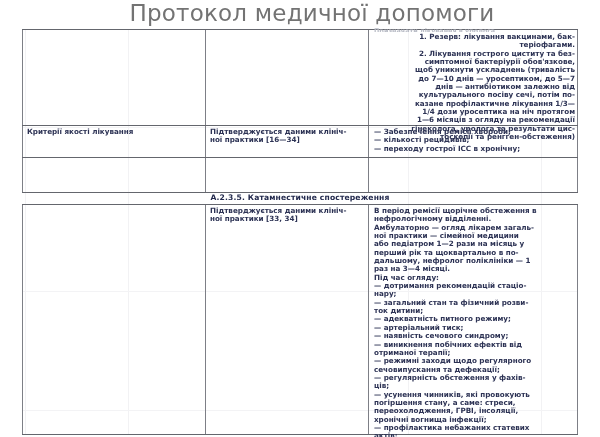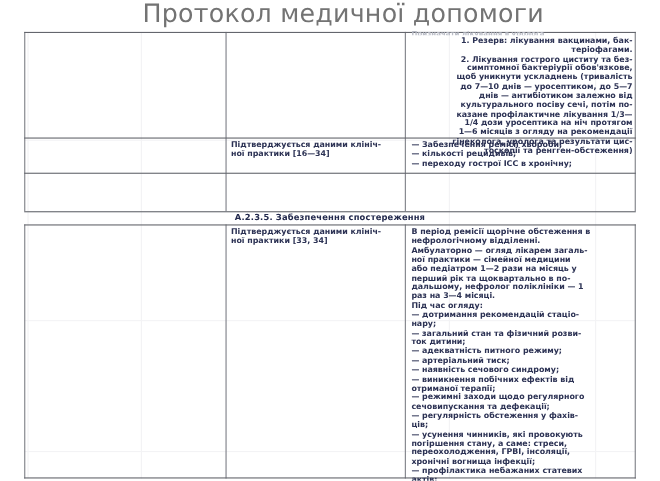--- a/index.html
+++ b/index.html
@@ -148,30 +148,31 @@
 щоб уникнути ускладнень (тривалість
 до 7—10 днів — уросептиком, до 5—7
 днів — антибіотиком залежно від
 культурального посіву сечі, потім по-
 казане профілактичне лікування 1/3—
 1/4 дози уросептика на ніч протягом
 1—6 місяців з огляду на рекомендації
 гінеколога, уролога та результати цис-
 тоскопії та ренгген-обстеження)</div>
 
+  <div class="cell" style="left:5px; top:99px; width:176px; white-space:pre-line;">Критерії якості лікування</div>
 
   <div class="cell" style="left:188px; top:99px; width:156px; white-space:pre-line;">Підтверджується даними клініч-
 ної практики [16—34]</div>
 
   <div class="cell" style="left:352px; top:99px; width:201px; white-space:pre-line;">— Забезпечення ремісії хвороби;
 — кількості рецидивів;
 — переходу гострої ІСС в хронічну;</div>
 
 
-  <div class="section-head" style="left:0px; top:163px; width:556px;">А.2.3.5. Забезпечення спостереження</div>
+  <div class="section-head" style="left:0px; top:163px; width:556px;">А.2.3.5. Катамнестичне спостереження</div>
 
 
   <div class="cell" style="left:188px; top:178px; width:156px; white-space:pre-line;">Підтверджується даними клініч-
 ної практики [33, 34]</div>
 
   <div class="cell" style="left:352px; top:178px; width:201px; white-space:pre-line;">В період ремісії щорічне обстеження в
 нефрологічному відділенні.
 Амбулаторно — огляд лікарем загаль-
 ної практики — сімейної медицини
 або педіатром 1—2 рази на місяць у

